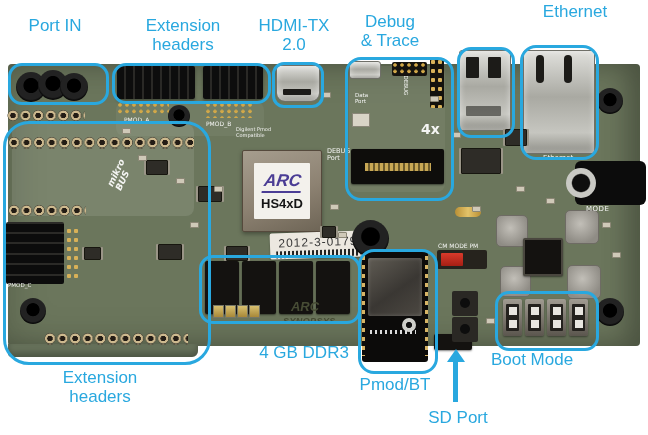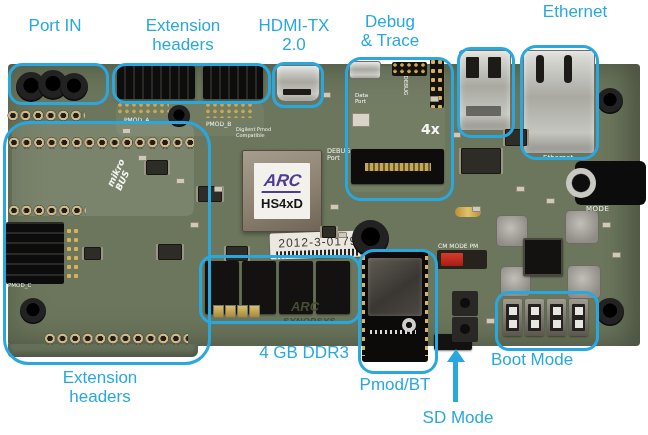--- a/index.html
+++ b/index.html
@@ -250,19 +250,19 @@
   </div>
   <div class="lbl" style="left:575px;top:2px;">
     <span>Ethernet</span><br>
   </div>
   <div class="lbl" style="left:264px;top:343px;margin-left:40px;">4 GB DDR3</div>
   <div class="lbl" style="left:100px;top:368px;">
     <span>Extension</span><br>
     <span>headers</span>
   </div>
   <div class="lbl" style="left:395px;top:375px;">Pmod/BT</div>
-  <div class="lbl" style="left:458px;top:408px;">SD Mode</div>
+  <div class="lbl" style="left:458px;top:408px;">SD Port</div>
   <div class="lbl" style="left:532px;top:350px;">Boot Mode</div>
 
   <div class="arrow-head" style="left:447px;top:349px;"></div>
   <div class="arrow-line" style="left:453px;top:360px;height:42px;"></div>
 
 </div>
 
 </body></html>

